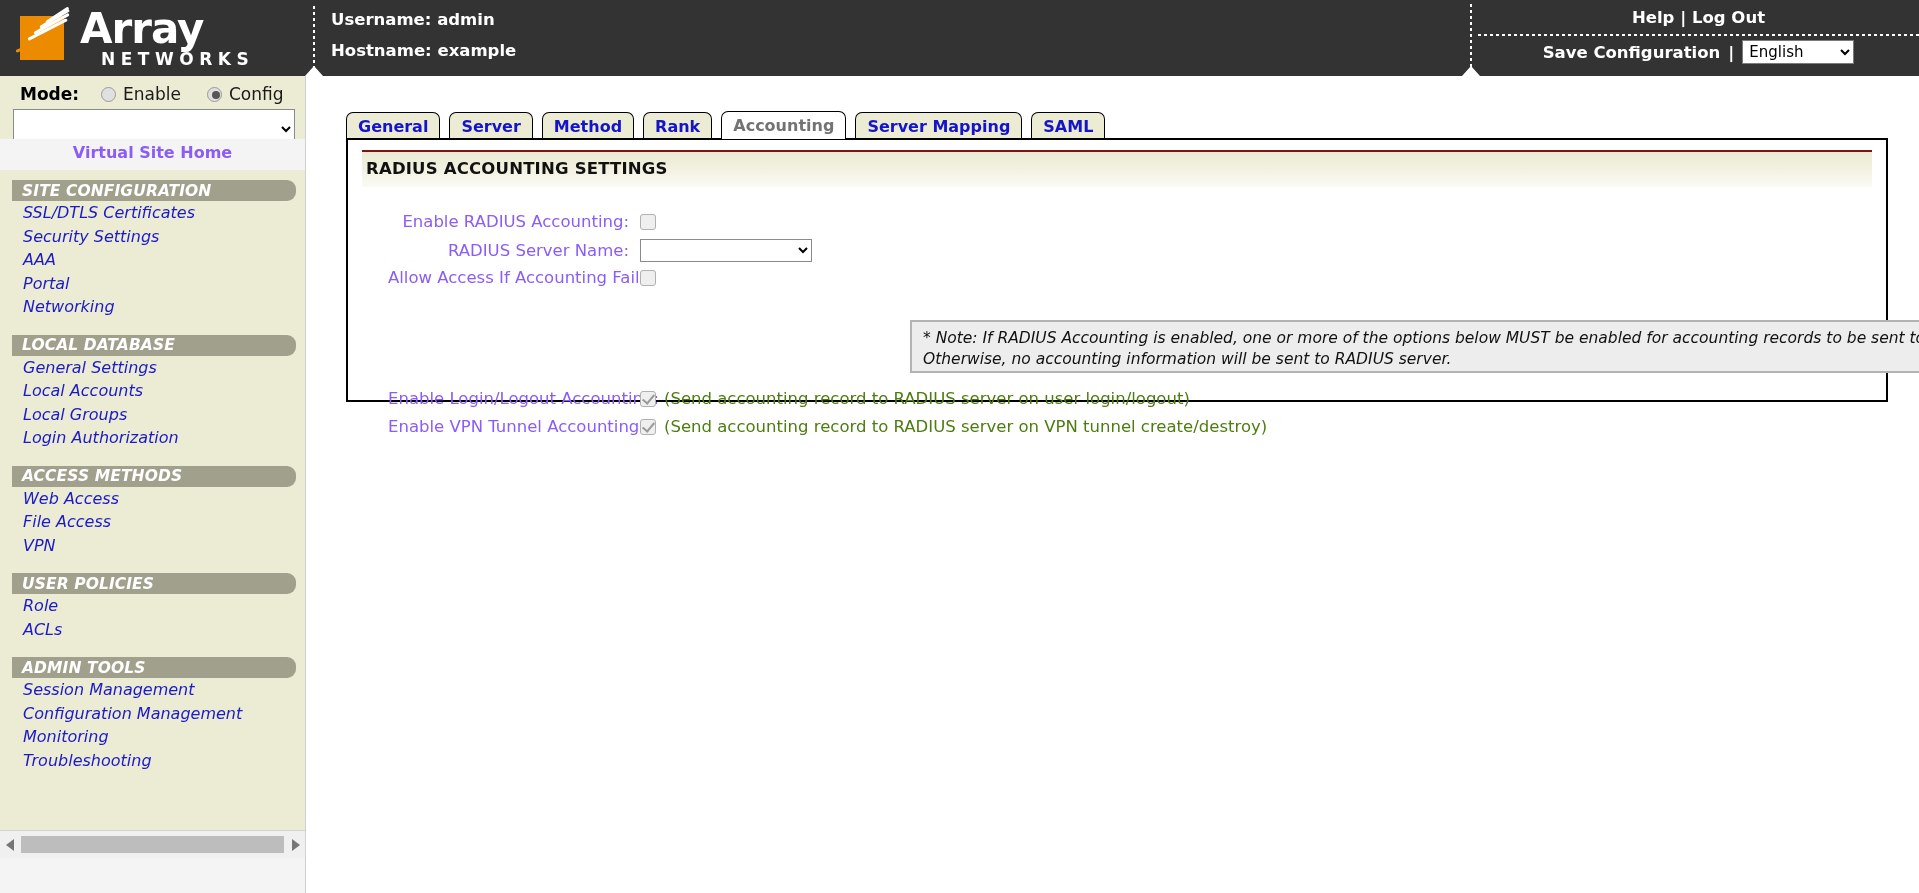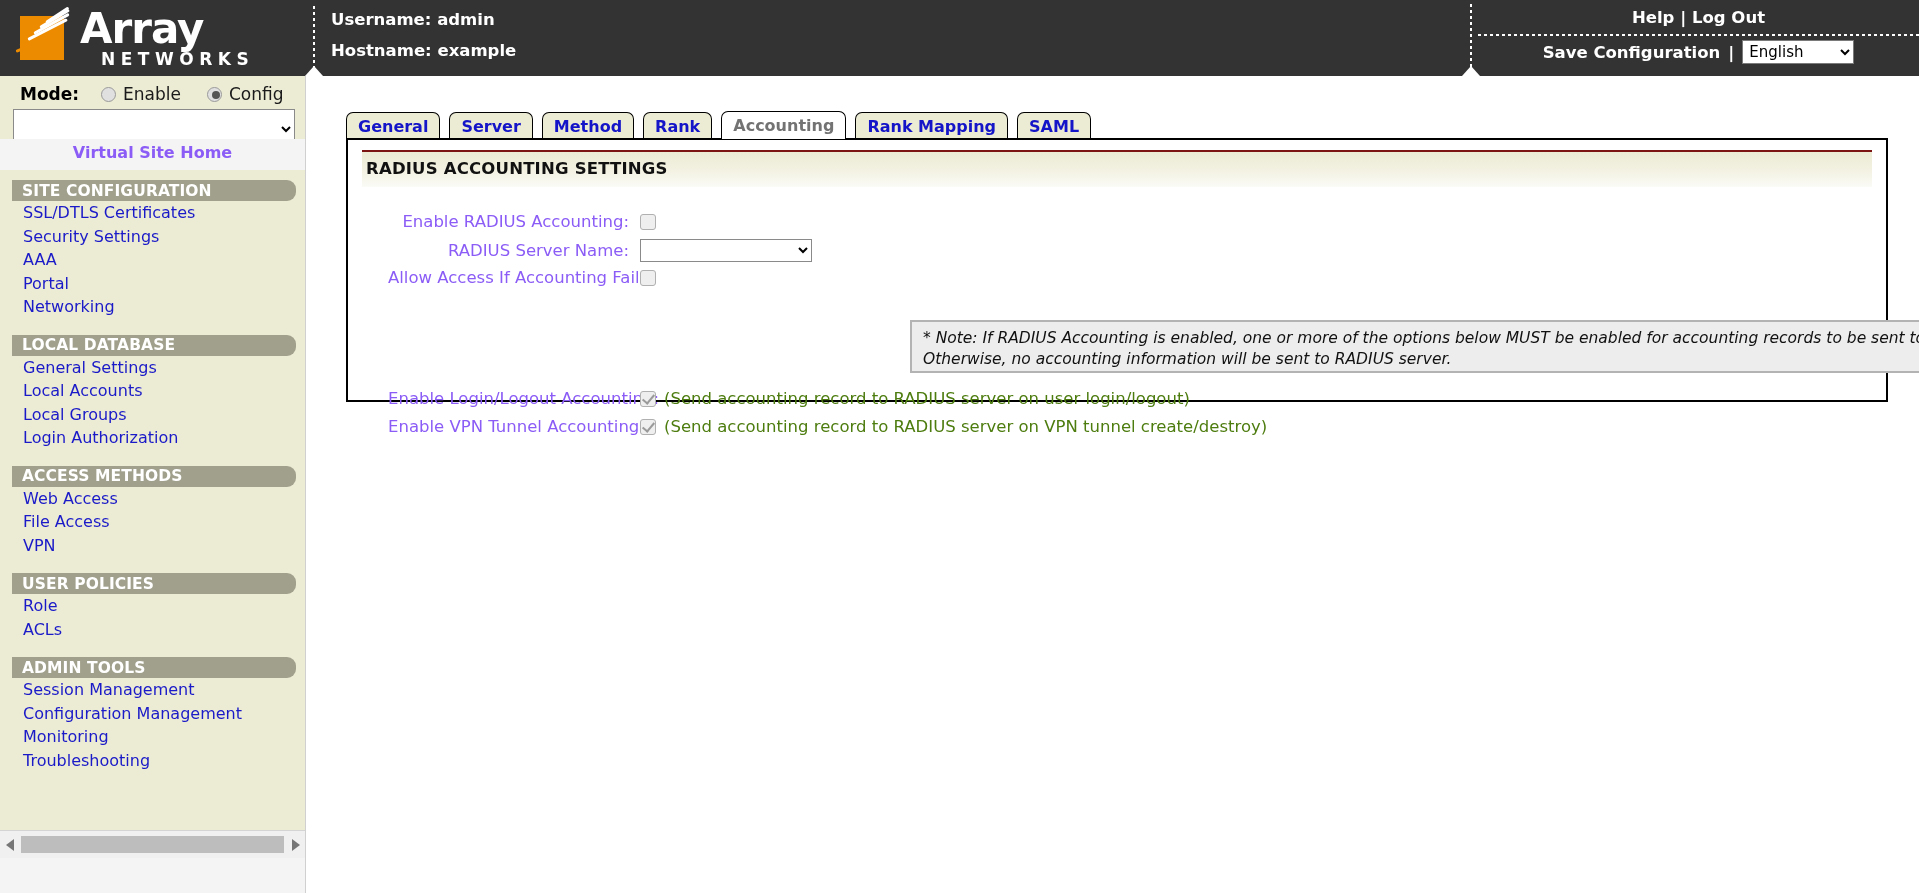--- a/index.html
+++ b/index.html
@@ -167,20 +167,21 @@
     font-size: 16px; font-weight: bold;
     color: #8b5cf6;
     background: #f4f4f4;
     padding-top: 4px;
   }
   #nav {
     position: absolute; left: 0; top: 94px;
     width: 305px; height: 660px;
     background: #ecebd4;
     overflow: hidden;
+    font-style: italic;
   }
   .nav-section {
     margin: 0 0 0 12px;
     width: 284px; height: 21px;
     background: #a0a08c;
     border-radius: 0 9px 9px 0;
     color: #ffffff;
     font-size: 15.5px; font-weight: bold;
     letter-spacing: 0.1px;
     display: flex; align-items: center;
@@ -475,21 +476,21 @@
 </div>
 
 <div id="main">
 
   <div id="tabs">
     <div class="tab">General</div>
     <div class="tab">Server</div>
     <div class="tab">Method</div>
     <div class="tab">Rank</div>
     <div class="tab active">Accounting</div>
-    <div class="tab">Rank Mapping</div>
+    <div class="tab">Server Mapping</div>
     <div class="tab">SAML</div>
   </div>
 
   <div id="panel">
 
     <div id="panel-head">
       <div class="ttl">RADIUS ACCOUNTING SETTINGS</div>
     </div>
 
     <div class="form-row" style="left:40px; top:72px;">

